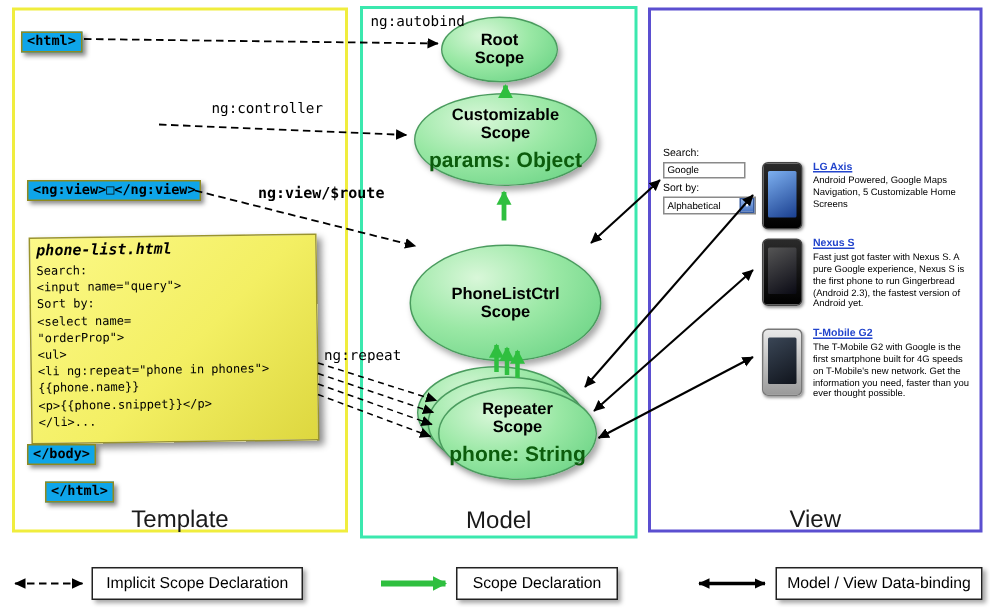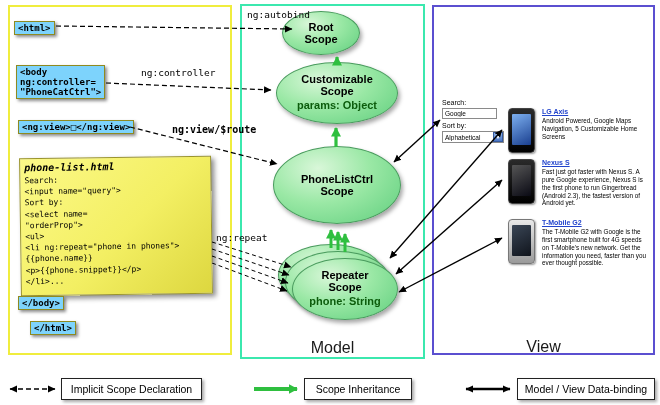--- a/index.html
+++ b/index.html
@@ -7,40 +7,40 @@
   body { position:relative; background:#fff; font-family:"Liberation Sans",sans-serif; overflow:hidden; }
 
   .panel { position:absolute; background:#fff; }
   #panel-template { left:8px;  top:5px; width:224px; height:350px; border:2px solid #f0ed3e; }
   #panel-model    { left:240px; top:4px; width:185px; height:355px; border:2px solid #3be8ae; }
   #panel-view     { left:432px; top:5px; width:223px; height:350px; border:2px solid #5b4fd0; }
 
   .panel-label { position:absolute; left:0; width:100%; text-align:center;
                  font-size:16px; color:#1a1a1a; }
 
-  .codebox { position:absolute; background:#7dd3fc; border:1px solid #8f8a20;
+  .codebox { position:absolute; background:#0ea5e9; border:1px solid #8f8a20;
              font-family:"DejaVu Sans Mono",monospace; font-size:9px; font-weight:bold;
              padding:1px 3px; white-space:pre; box-shadow:2px 2px 3px rgba(0,0,0,.45); }
 
   .note { position:absolute; left:10px; top:150px; width:192px; height:138px;
           background:linear-gradient(135deg,#fcf988 0%,#f3ef63 55%,#ddd73f 100%);
           border:1px solid #9a942c; box-shadow:3px 3px 5px rgba(0,0,0,.45);
           padding:3px 4px; transform:rotate(-0.8deg); }
   .note-title { font-family:"DejaVu Sans Mono",monospace; font-style:italic; font-weight:bold;
                 font-size:10px; margin-bottom:2px; }
   .note-code  { font-family:"DejaVu Sans Mono",monospace; font-size:8px; line-height:1.4;
                 white-space:pre; }
 
   .ellipse { position:absolute; border-radius:50%;
              background:radial-gradient(ellipse at 35% 28%, #d9f7d9 0%, #9ae8a5 45%, #5fce7d 100%);
              border:1px solid #4a9b5e; box-shadow:2px 3px 4px rgba(0,0,0,.35);
              display:flex; flex-direction:column; align-items:center; justify-content:center;
              text-align:center; }
   .ellipse .t { font-weight:bold; font-size:11px; line-height:1.12; color:#000; white-space:pre-line; }
-  .ellipse .p { font-weight:bold; font-size:11px; line-height:1.25; color:#0c5c0c;
+  .ellipse .p { font-weight:bold; font-size:14px; line-height:1.25; color:#0c5c0c;
                 white-space:pre-line; margin-top:2px; }
 
   .arrow-label { position:absolute; font-family:"DejaVu Sans Mono",monospace; font-size:9.5px;
                  color:#000; z-index:25; white-space:nowrap; }
   .arrow-label.bold { font-weight:bold; font-size:10px; }
 
   .vlabel { position:absolute; font-size:7px; color:#000; }
   .vinput { position:absolute; width:55px; height:11px; border:1px solid #8a8a8a;
             background:#fff; font-size:6.5px; padding:0 2px; font-family:"Liberation Sans",sans-serif; }
   .vselect { position:absolute; width:62px; height:12px; border:1px solid #8a8a8a; background:#fff;
@@ -69,57 +69,55 @@
                 font-size:10.5px; display:flex; align-items:center; justify-content:center;
                 white-space:nowrap; }
 
   #overlay { position:absolute; left:0; top:0; z-index:30; pointer-events:none; }
 </style>
 </head>
 <body>
 
 <div class="panel" id="panel-template">
   <div class="codebox" style="left:4px; top:14px;">&lt;html&gt;</div>
-  <div class="codebox" style="left:6px; top:58px;">&lt;body
-ng:controller=
-"PhoneCatCtrl"&gt;</div>
   <div class="codebox" style="left:8px; top:113px;">&lt;ng:view&gt;□&lt;/ng:view&gt;</div>
 
   <div class="note">
     <div class="note-title">phone-list.html</div>
     <div class="note-code">Search:
 &lt;input name="query"&gt;
 Sort by:
 &lt;select name=
 "orderProp"&gt;
 &lt;ul&gt;
 &lt;li ng:repeat="phone in phones"&gt;
 {{phone.name}}
 &lt;p&gt;{{phone.snippet}}&lt;/p&gt;
 &lt;/li&gt;...</div>
   </div>
 
   <div class="codebox" style="left:8px; top:289px;">&lt;/body&gt;</div>
   <div class="codebox" style="left:20px; top:314px;">&lt;/html&gt;</div>
 
+  <div class="panel-label" style="top:331px;">Template</div>
 </div>
 
 <div class="panel" id="panel-model">
-  <div class="ellipse" style="left:40px; top:5px; width:78px; height:44px;">
+  <div class="ellipse" style="left:52px; top:5px; width:78px; height:44px;">
     <div class="t">Root
 Scope</div>
   </div>
 
   <div class="ellipse" style="left:34px; top:56px; width:122px; height:62px;">
     <div class="t">Customizable
 Scope</div>
     <div class="p">params: Object</div>
   </div>
 
-  <div class="ellipse" style="left:31px; top:140px; width:128px; height:78px;align-items:center;">
+  <div class="ellipse" style="left:31px; top:157px; width:128px; height:78px;align-items:center;">
     <div class="t">PhoneListCtrl
 Scope</div>
   </div>
 
   <div class="ellipse" style="left:36px; top:238px; width:106px; height:62px;"></div>
   <div class="ellipse" style="left:43px; top:245px; width:106px; height:62px;"></div>
   <div class="ellipse" style="left:50px; top:252px; width:106px; height:62px;">
     <div class="t">Repeater
 Scope</div>
     <div class="p">phone: String</div>
@@ -169,21 +167,21 @@
 
   <div class="panel-label" style="top:331px;">View</div>
 </div>
 
 <div class="arrow-label" style="left:247px; top:9px;">ng:autobind</div>
 <div class="arrow-label" style="left:141px; top:67px;">ng:controller</div>
 <div class="arrow-label bold" style="left:172px; top:124px;">ng:view/$route</div>
 <div class="arrow-label" style="left:216px; top:232px;">ng:repeat</div>
 
 <div class="legend-box" style="left:61px;  width:141px;">Implicit Scope Declaration</div>
-<div class="legend-box" style="left:304px; width:108px;">Scope Inheritance</div>
+<div class="legend-box" style="left:304px; width:108px;">Scope Declaration</div>
 <div class="legend-box" style="left:517px; width:138px;">Model / View Data-binding</div>
 
 <svg id="overlay" width="660" height="405">
   <defs>
     <marker id="mB" markerUnits="userSpaceOnUse" markerWidth="9" markerHeight="9" refX="7" refY="4" orient="auto-start-reverse">
       <path d="M0,0.5 L7.5,4 L0,7.5 z" fill="#000"></path>
     </marker>
     <marker id="mG" markerUnits="userSpaceOnUse" markerWidth="12" markerHeight="12" refX="8.5" refY="5.5" orient="auto">
       <path d="M0,0.5 L9.5,5.5 L0,10.5 z" fill="#2fbf3f"></path>
     </marker>

